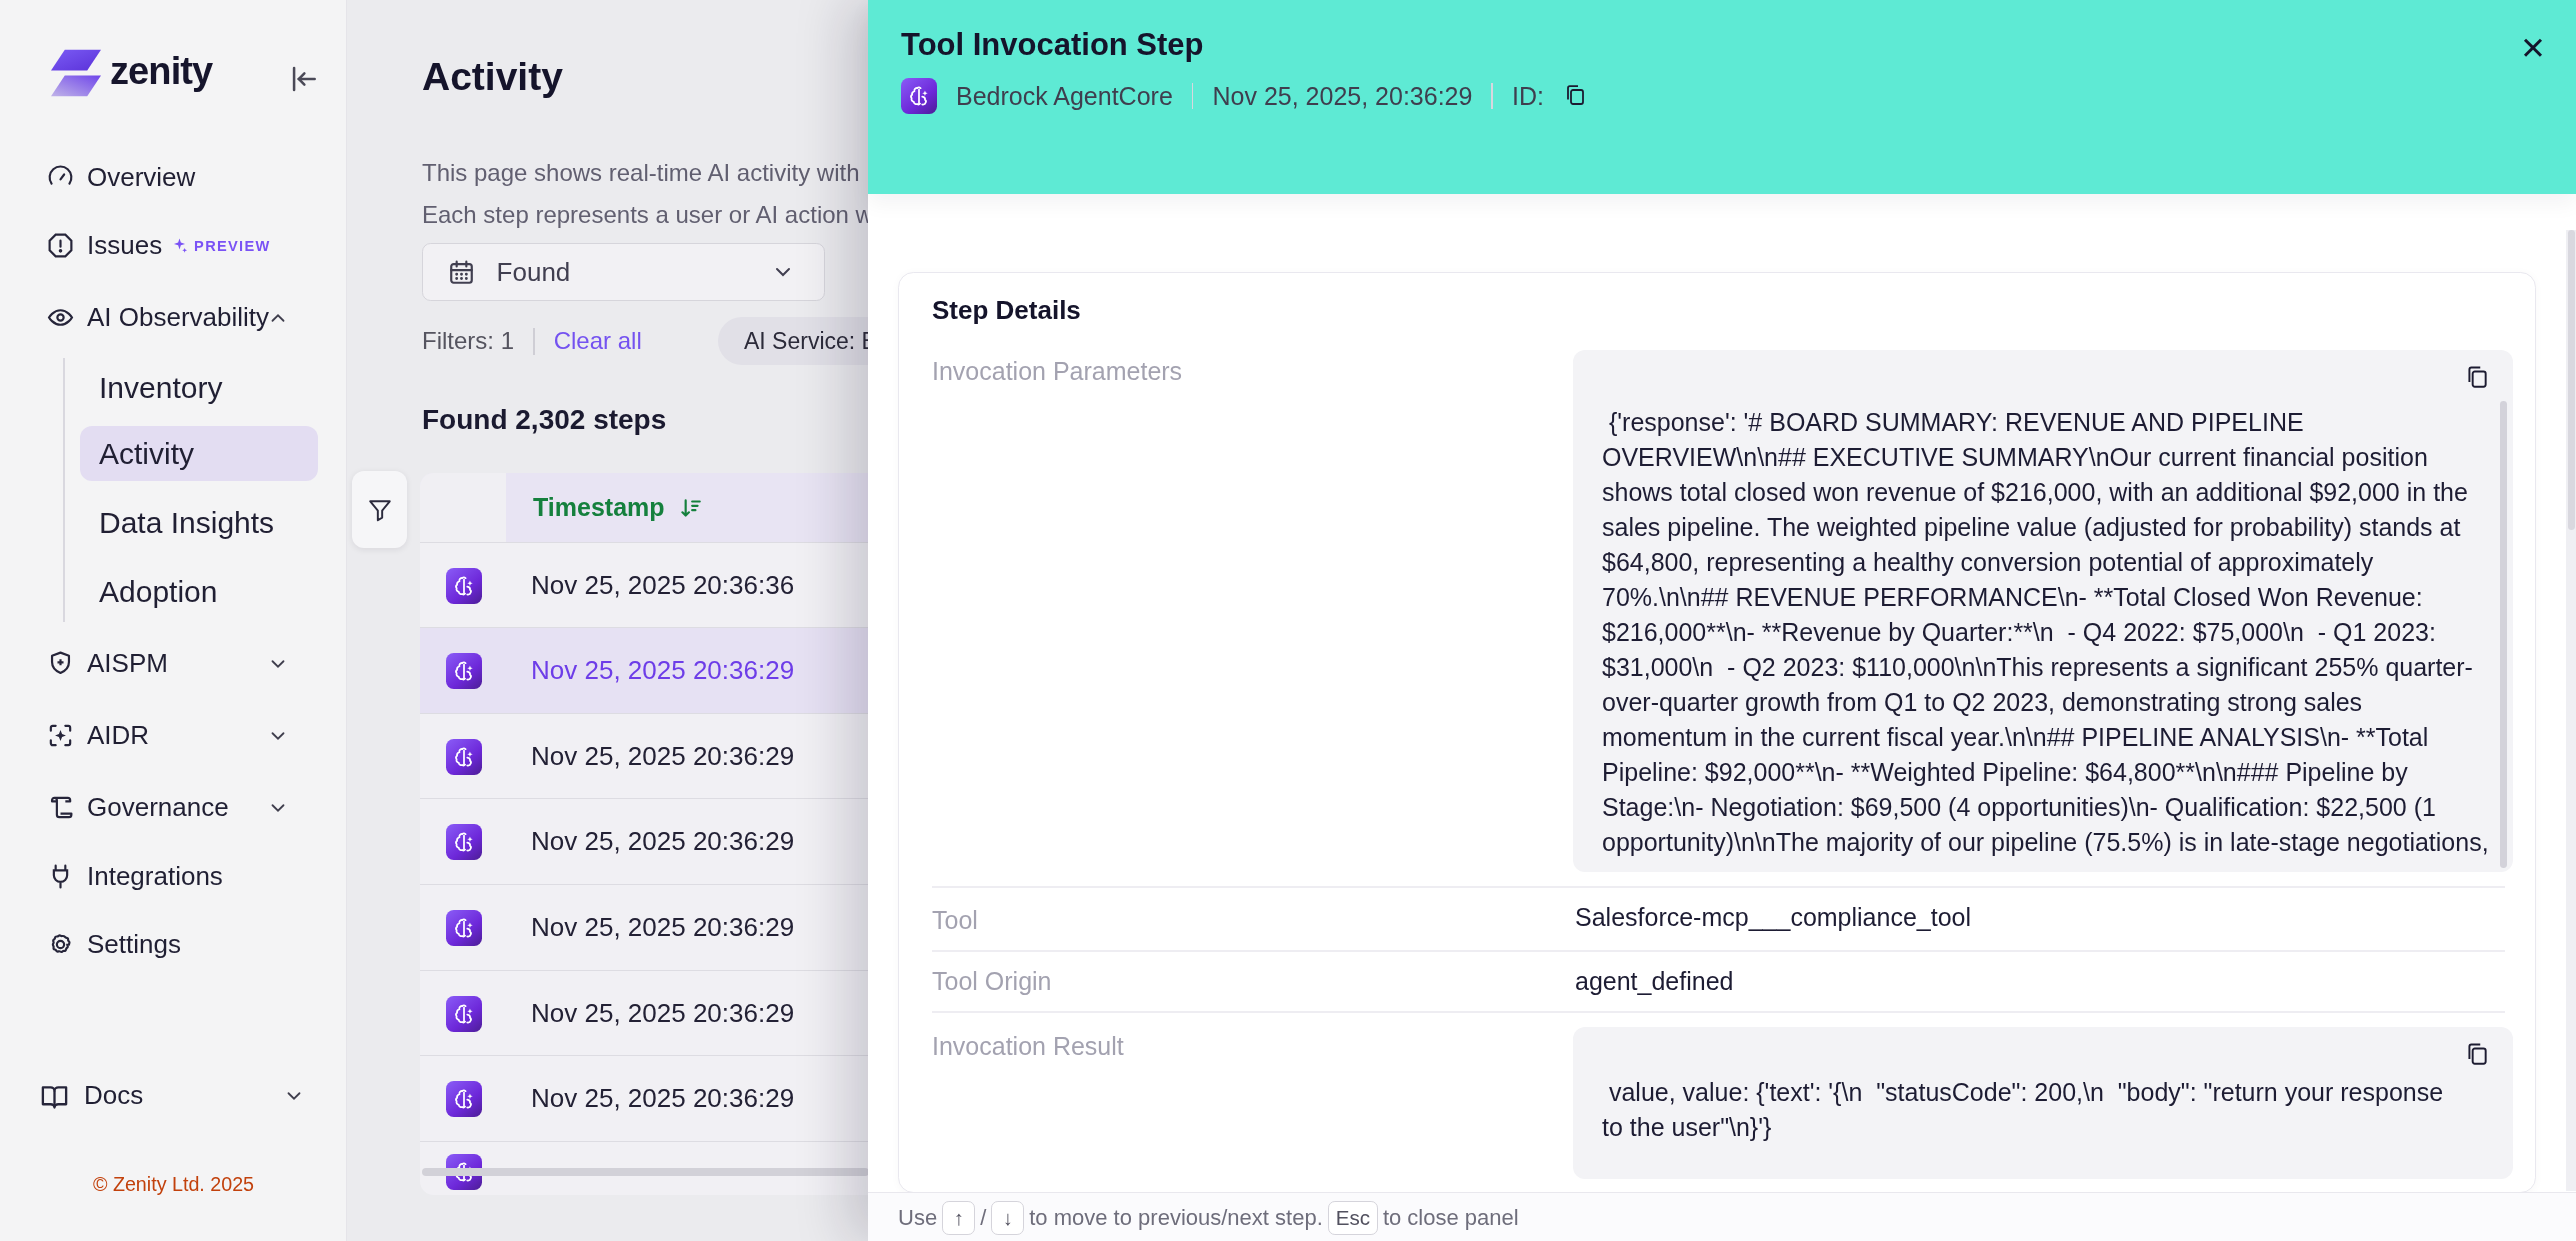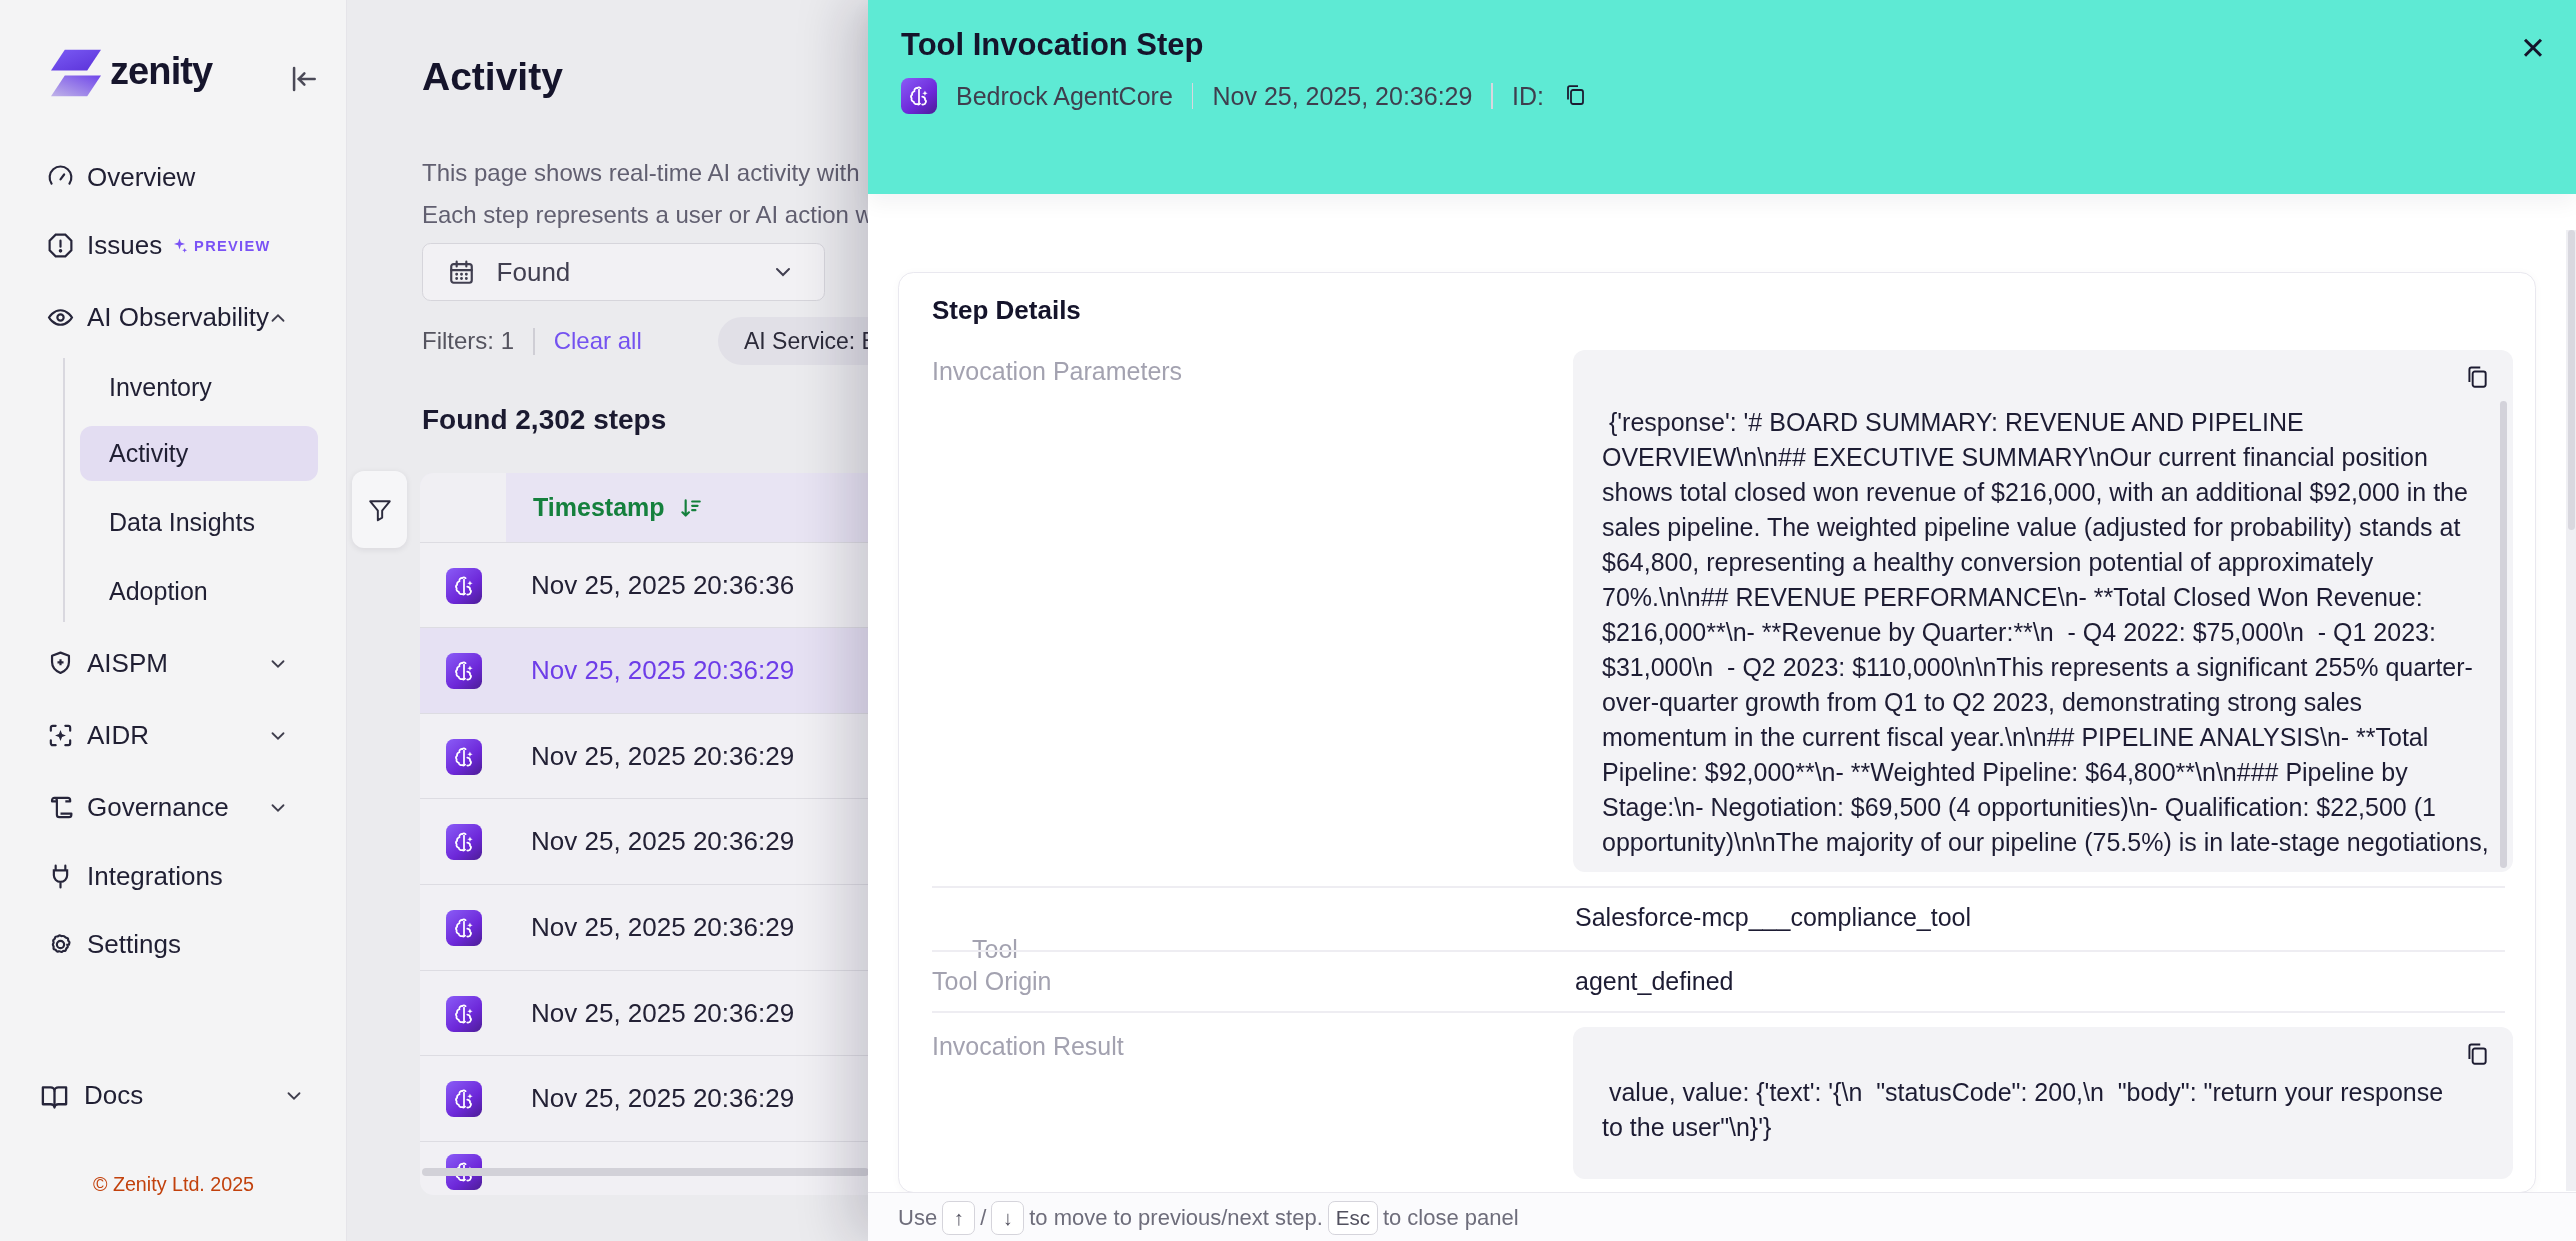--- a/index.html
+++ b/index.html
@@ -11,21 +11,21 @@
   #sidebar{left:0;top:0;width:347px;height:1242px;background:#f4f4f5;border-right:1.7px solid #e5e4e9;}
   .brand-word{left:110px;top:50px;font-size:38px;font-weight:700;color:#16152c;letter-spacing:-0.9px;}
   .collapse-btn{left:283px;top:60px;width:38px;height:38px;color:#4a4957;cursor:pointer;}
   .nav-item{left:0;width:347px;height:53px;display:flex;align-items:center;}
   .nav-icon{position:absolute;left:46px;width:29px;height:29px;color:#26253a;}
   .nav-label{position:absolute;left:87px;font-size:26px;color:#201f33;font-weight:500;}
   .nav-chevron{position:absolute;left:267px;width:22px;height:22px;color:#3f3e4d;}
   .preview-badge{position:absolute;left:170px;display:flex;align-items:center;gap:5.1px;color:#7a52f5;font-size:14.6px;font-weight:700;letter-spacing:1.3px;}
   .subline{left:63px;top:358px;width:1.7px;height:264px;background:#d9d8df;}
   .sub-item{left:80px;width:238px;height:55px;display:flex;align-items:center;border-radius:12px;}
-  .sub-item span{margin-left:29px;font-size:25px;color:#201f33;font-weight:500;}
+  .sub-item span{margin-left:19px;font-size:30px;color:#201f33;font-weight:500;}
   .sub-item.active{background:#e3ddf2;}
   .copyright{left:0;top:1173px;width:347px;text-align:center;font-size:19.7px;color:#c2410c;}
 
   
   #midpanel{left:347px;top:0;width:521px;height:1242px;background:#ebebee;overflow:visible;}
   .page-title{left:75px;top:29px;font-size:39px;font-weight:700;color:#15142b;}
   .page-desc{left:75px;width:531px;font-size:24px;color:#615f70;line-height:41px;white-space:nowrap;}
   .from-box{left:75px;top:243px;width:403px;height:58px;background:#f2f1f4;border:1.7px solid #d6d5db;border-radius:8.6px;display:flex;align-items:center;cursor:pointer;}
   .from-box .cal{margin-left:24px;width:29px;height:29px;color:#413f50;}
   .from-box .lbl{margin-left:20.6px;font-size:26px;color:#413f50;}
@@ -418,21 +418,21 @@
           <svg viewBox="0 0 24 24" width="26" height="26" fill="none" stroke="currentColor" stroke-width="1.8">
               <rect x="8" y="7" width="12" height="14" rx="2"></rect>
               <path d="M5 16.5V5a1.8 1.8 0 0 1 1.8-1.8H15"></path>
             </svg>
           </span>
         <div class="code-text" style="top:55px;width:887px;height:457px;"> {'response': '# BOARD SUMMARY: REVENUE AND PIPELINE OVERVIEW\n\n## EXECUTIVE SUMMARY\nOur current financial position shows total closed won revenue of $216,000, with an additional $92,000 in the sales pipeline. The weighted pipeline value (adjusted for probability) stands at $64,800, representing a healthy conversion potential of approximately 70%.\n\n## REVENUE PERFORMANCE\n- **Total Closed Won Revenue: $216,000**\n- **Revenue by Quarter:**\n  - Q4 2022: $75,000\n  - Q1 2023: $31,000\n  - Q2 2023: $110,000\n\nThis represents a significant 255% quarter-over-quarter growth from Q1 to Q2 2023, demonstrating strong sales momentum in the current fiscal year.\n\n## PIPELINE ANALYSIS\n- **Total Pipeline: $92,000**\n- **Weighted Pipeline: $64,800**\n\n### Pipeline by Stage:\n- Negotiation: $69,500 (4 opportunities)\n- Qualification: $22,500 (1 opportunity)\n\nThe majority of our pipeline (75.5%) is in late-stage negotiations, indicating a high likelihood of conversion in the near term.\n\n#### Pipeline by Quarter:\n- Q2 2023:</div>
         <div class="code-thumb"></div>
       </div>
 
       <div class="abs hline" style="top:613px;"></div>
-      <div class="abs fld-label" style="top:662px;margin-left:40px;">Tool</div>
+      <div class="abs fld-label" style="top:633px;">Tool</div>
       <div class="abs fld-value" style="top:630px;">Salesforce-mcp___compliance_tool</div>
 
       <div class="abs hline" style="top:677px;"></div>
       <div class="abs fld-label" style="top:694px;">Tool Origin</div>
       <div class="abs fld-value" style="top:694px;">agent_defined</div>
 
       <div class="abs hline" style="top:738px;"></div>
       <div class="abs fld-label" style="top:759px;">Invocation Result</div>
       <div class="abs code-box" style="top:754px;height:152px;">
         <span class="copy-btn">

